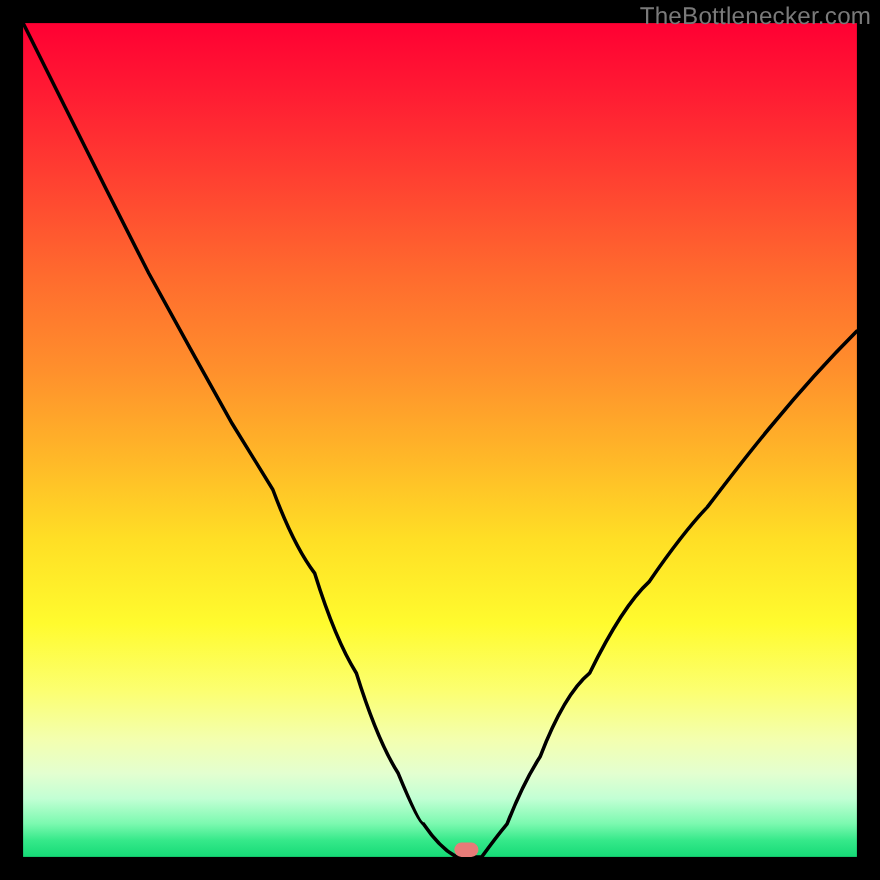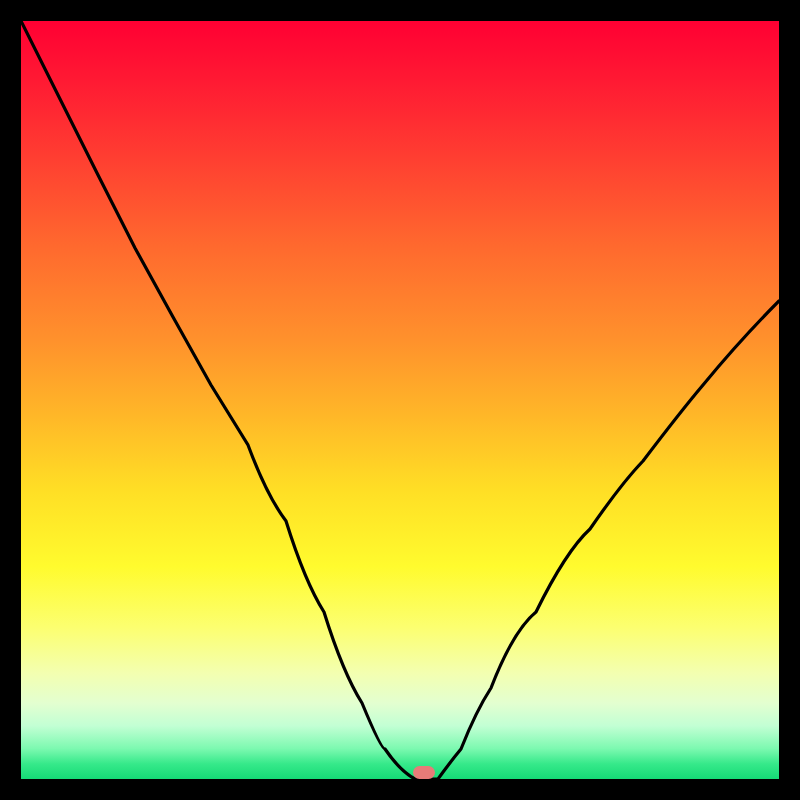--- a/index.html
+++ b/index.html
@@ -96,14 +96,15 @@
                Q 545 530 569 508
                Q 600 463 622 440
                Q 660 390 682 364
                Q 720 318 758 280" fill="none" stroke="#000" stroke-width="3.2" stroke-linecap="round"></path>
     </svg>
 
     <div class="marker" style="left: 392px; top: 745px;"></div>
 
   </div>
 
+  <div class="watermark">TheBottlenecker.com</div>
 
 </div>
 
 </body></html>

